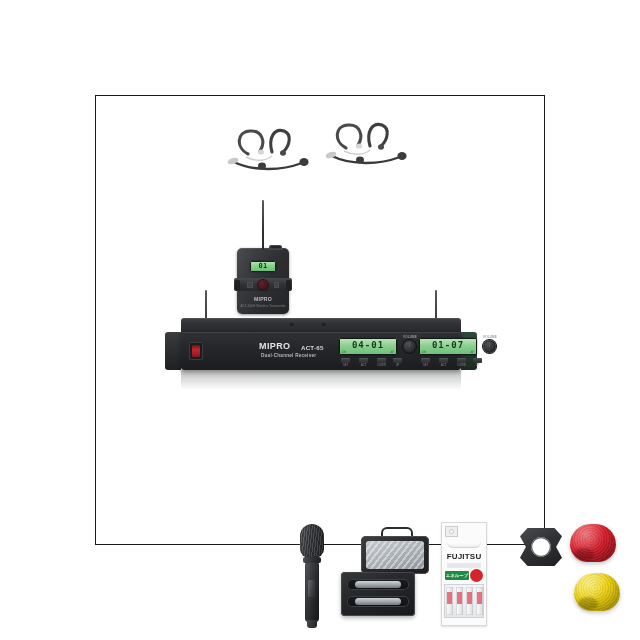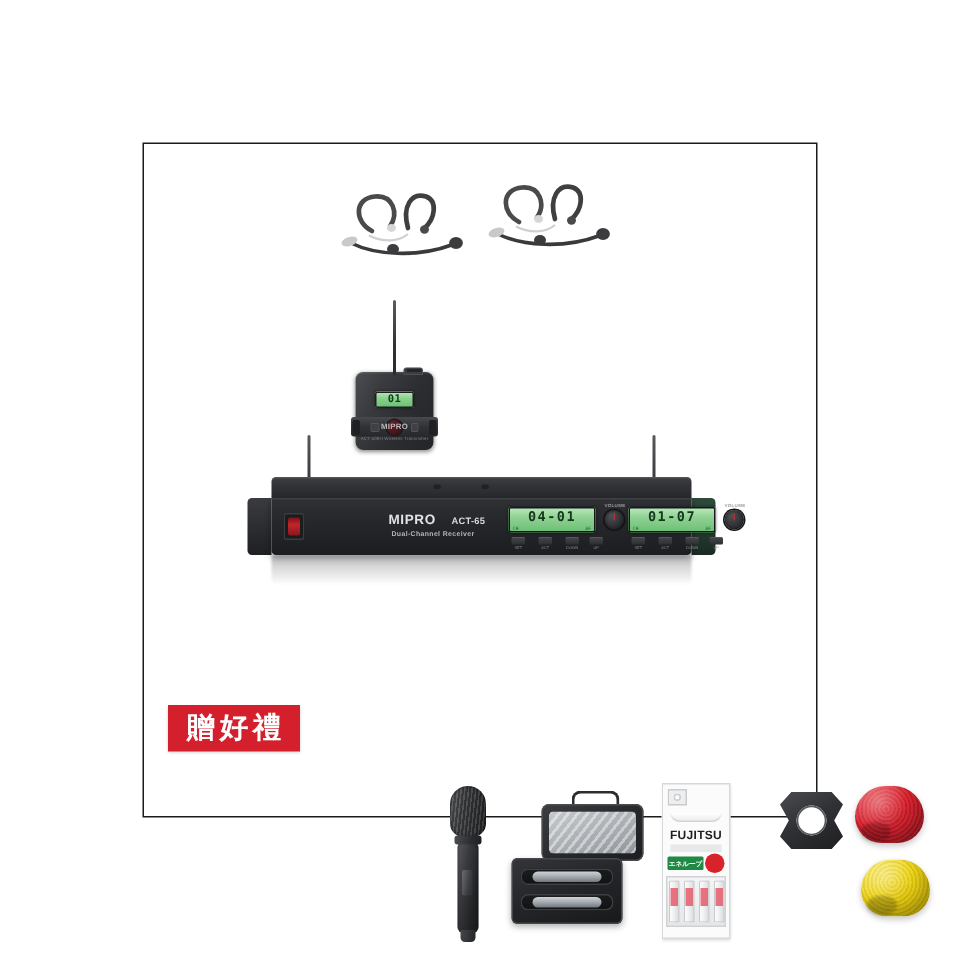--- a/index.html
+++ b/index.html
@@ -35,21 +35,21 @@
 
   .stage { position: absolute; left: 0; top: 0; width: 100%; height: 100%; }
 
   
   .headset { position: absolute; }
   .headset svg { display: block; overflow: visible; }
 
   
   .bodypack {
     position: absolute;
-    width: 52px; height: 52px;
+    width: 52px; height: 66px;
     border-radius: 5px;
     background: linear-gradient(118deg,#4b4d50 0%,#3a3c3f 26%,#2c2e31 58%,#222426 100%);
     box-shadow: 0 1px 3px rgba(0,0,0,.45), inset 0 1px 0 rgba(255,255,255,.10);
   }
   .bp-antenna {
     position: absolute;
     left: 50%; margin-left: -1.1px;
     top: -48px;
     width: 2.2px; height: 50px;
     background: linear-gradient(180deg,#5a5c60 0%,#303235 60%,#27292c 100%);
@@ -670,17 +670,14 @@
       <div class="windscreen" id="acc-windscreen-red">
         <div class="ws-mouth"></div>
       </div>
       <div class="windscreen" id="acc-windscreen-yellow">
         <div class="ws-mouth"></div>
       </div>
 
     </div>
   </div>
 
-  <div id="gift-badge">
-    <span id="gift-badge-text">贈好禮</span>
-  </div>
 
 </div>
 
 </body></html>

